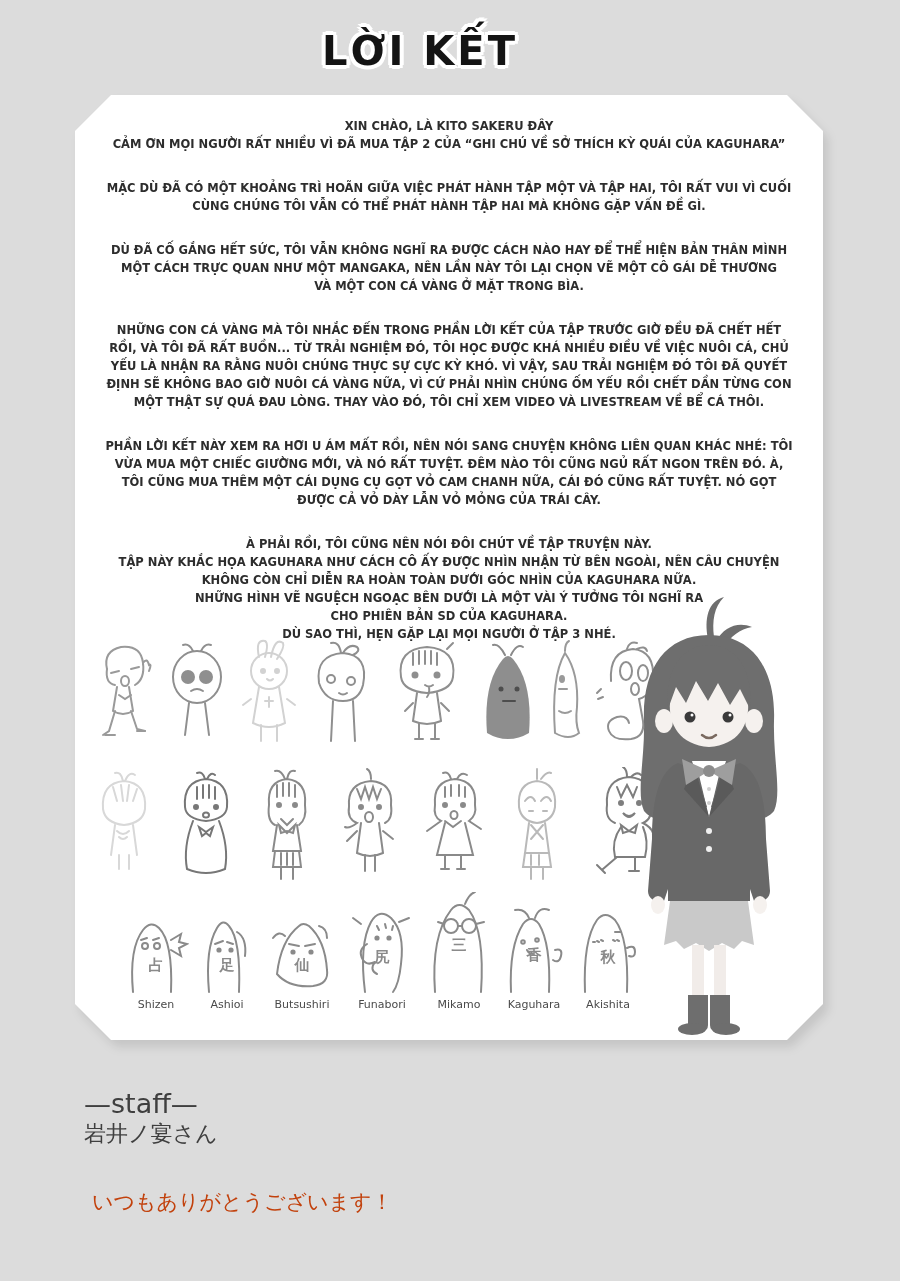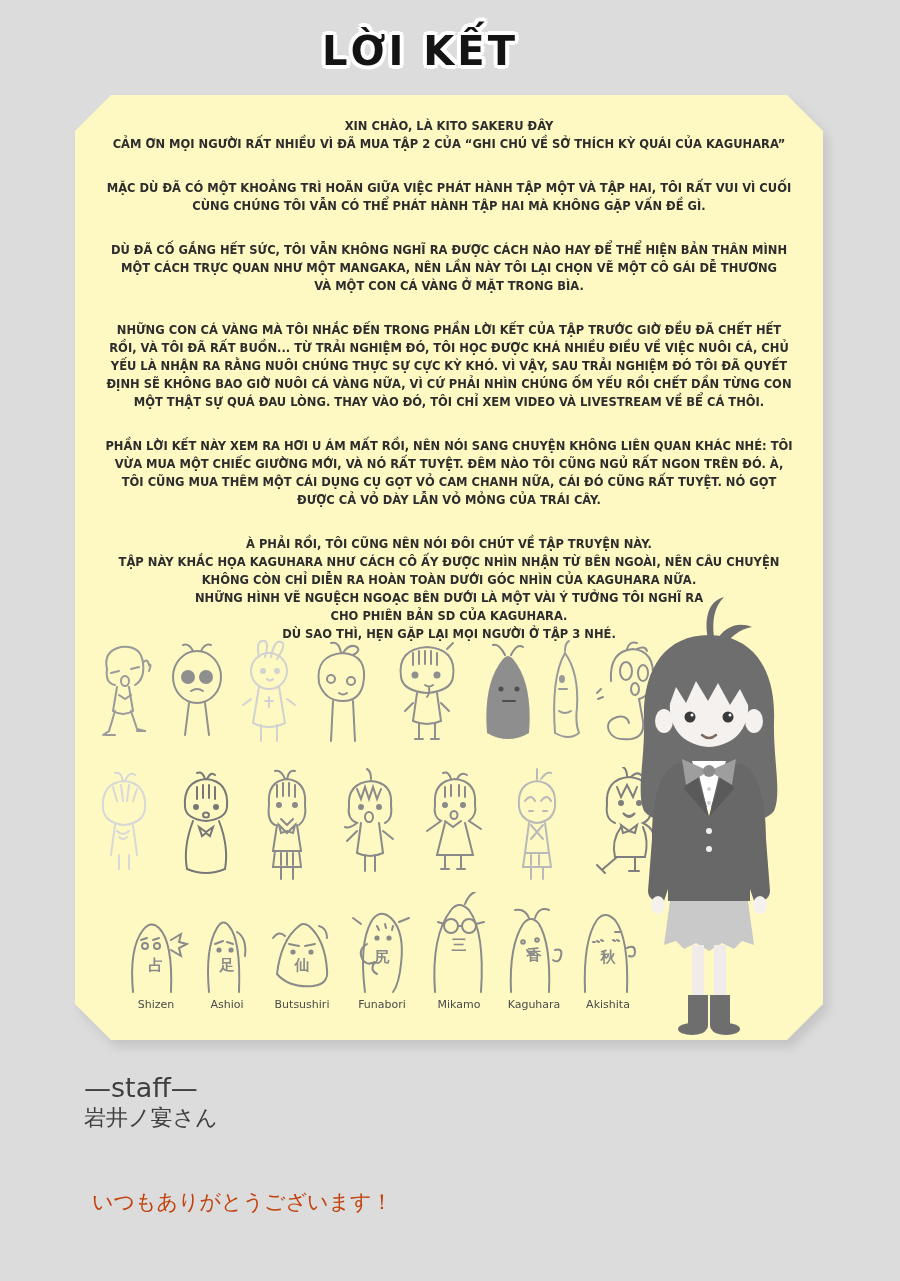--- a/index.html
+++ b/index.html
@@ -13,21 +13,21 @@
     font-size:40px;font-weight:bold;color:#141414;letter-spacing:3px;
     text-shadow:
       -3px -3px 0 #fff, 3px -3px 0 #fff, -3px 3px 0 #fff, 3px 3px 0 #fff,
       0 -4px 0 #fff, 0 4px 0 #fff, -4px 0 0 #fff, 4px 0 0 #fff;
   }
   .panel-wrap{
     position:absolute;left:75px;top:95px;width:748px;height:945px;
     filter:drop-shadow(5px 7px 5px rgba(0,0,0,0.10));
   }
   .panel{
-    position:absolute;inset:0;background:#fef9c3;
+    position:absolute;inset:0;background:#ffffff;
     clip-path:polygon(36px 0,calc(100% - 36px) 0,100% 36px,100% calc(100% - 36px),
                       calc(100% - 36px) 100%,36px 100%,0 calc(100% - 36px),0 36px);
   }
   .afterword-text{
     position:absolute;left:10px;top:22px;width:728px;text-align:center;
     color:#2d2d2d;font-weight:bold;font-size:11.5px;line-height:18px;
   }
   .afterword-text p{margin:0 0 26px;white-space:pre-line;}
   .doodle-row{position:absolute;display:flex;align-items:flex-end;}
   #row1{left:14px;top:538px;width:548px;height:116px;gap:6px;}
@@ -41,21 +41,21 @@
   }
   .bean-label{
     margin-top:2px;font-size:11px;color:#4a4a4a;
     font-family:"DejaVu Sans","Liberation Sans",sans-serif;
     text-align:center;
   }
   .character{position:absolute;left:537px;top:498px;width:195px;height:450px;}
   .staff-block{
     position:absolute;left:84px;top:1072px;color:#3f3f3f;line-height:1.22;
   }
-  .staff-heading{font-size:27px;}
+  .staff-heading{font-size:27px;margin-top:16px;}
   .staff-name{font-size:22px;}
   .staff-thanks{
     position:absolute;left:92px;top:1188px;font-size:21px;color:#c2410c;
   }
   svg{display:block;}
 </style>
 </head>
 <body>
 
 <div class="page-title">LỜI KẾT</div>

